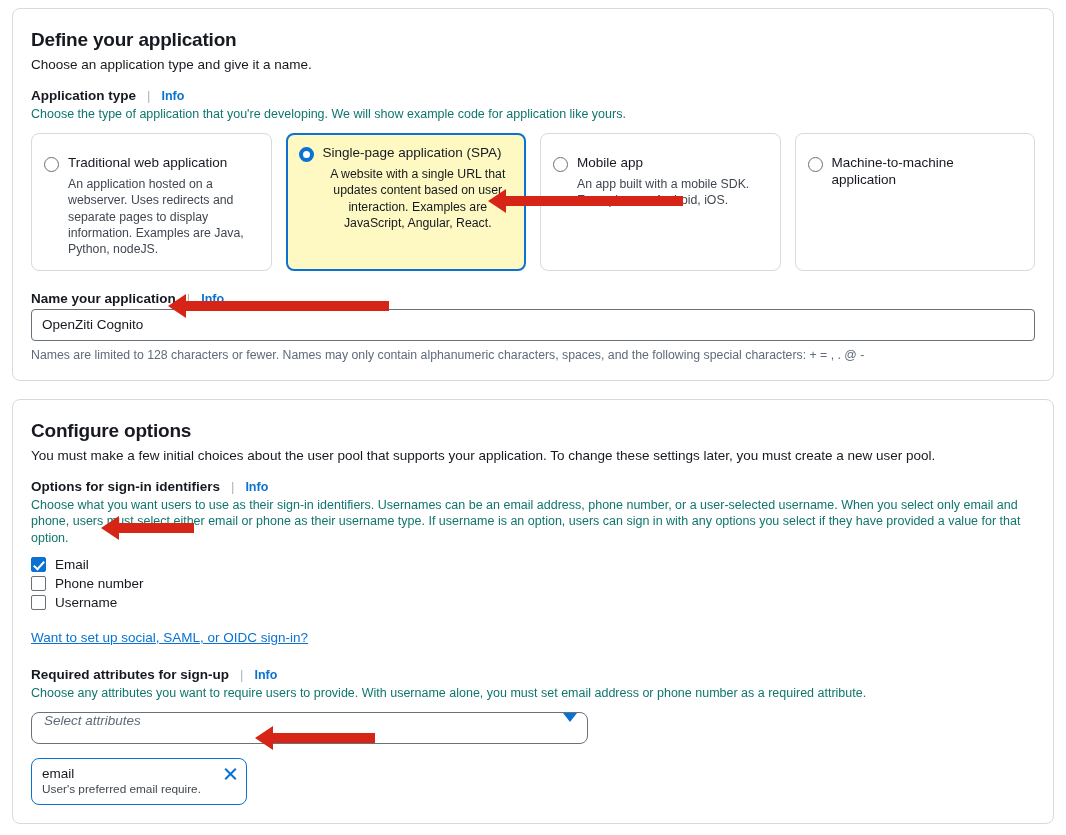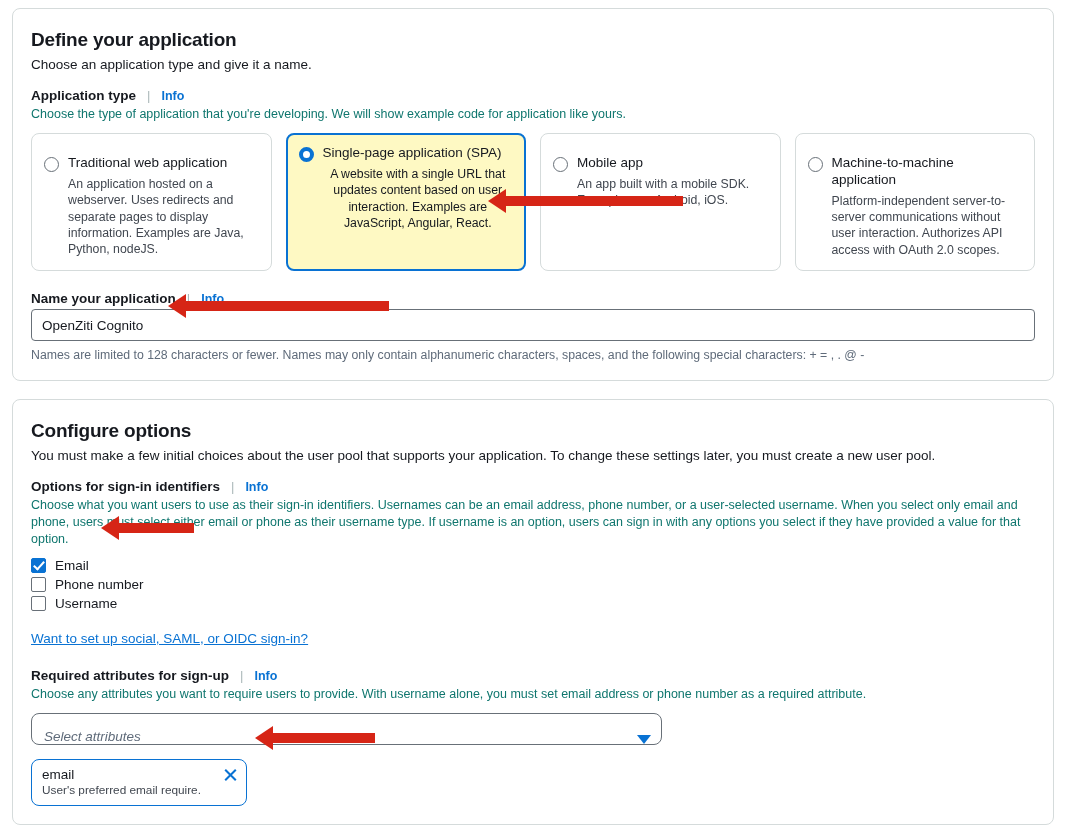--- a/index.html
+++ b/index.html
@@ -169,27 +169,27 @@
     color: #0972d3;
     font-size: 13.5px;
     text-decoration: underline;
     cursor: pointer;
     display: inline-block;
     margin: 16px 0 6px 0;
   }
 
   
   .select {
-    width: 631px;
+    width: 557px;
     height: 32px;
     border: 1px solid #687078;
     border-radius: 8px;
     background: #ffffff;
     display: flex;
-    align-items: flex-end;
+    align-items: flex-start;
     justify-content: space-between;
     padding: 0 10px 0 12px;
     cursor: pointer;
   }
   .select .placeholder {
     font-size: 13.5px;
     color: #5f6b7a;
     font-style: italic;
   }
   .caret {
@@ -296,21 +296,20 @@
           <span class="tile-title">Mobile app</span>
         </div>
         <div class="tile-desc">An app built with a mobile SDK. Examples are Android, iOS.</div>
       </div>
 
       <div class="tile">
         <div class="tile-head">
           <span class="radio"></span>
           <span class="tile-title">Machine-to-machine application</span>
         </div>
-        <div class="tile-desc">Platform-independent server-to-server communications without user interaction. Authorizes API access with OAuth 2.0 scopes.</div>
       </div>
 
     </div>
 
     <div class="field-label-row" style="margin-top:20px;">
       <span class="field-label">Name your application</span>
       <span class="divider-pipe">|</span>
       <a class="info-link">Info</a>
     </div>
     <input class="text-input" type="text" value="OpenZiti Cognito" style="">

